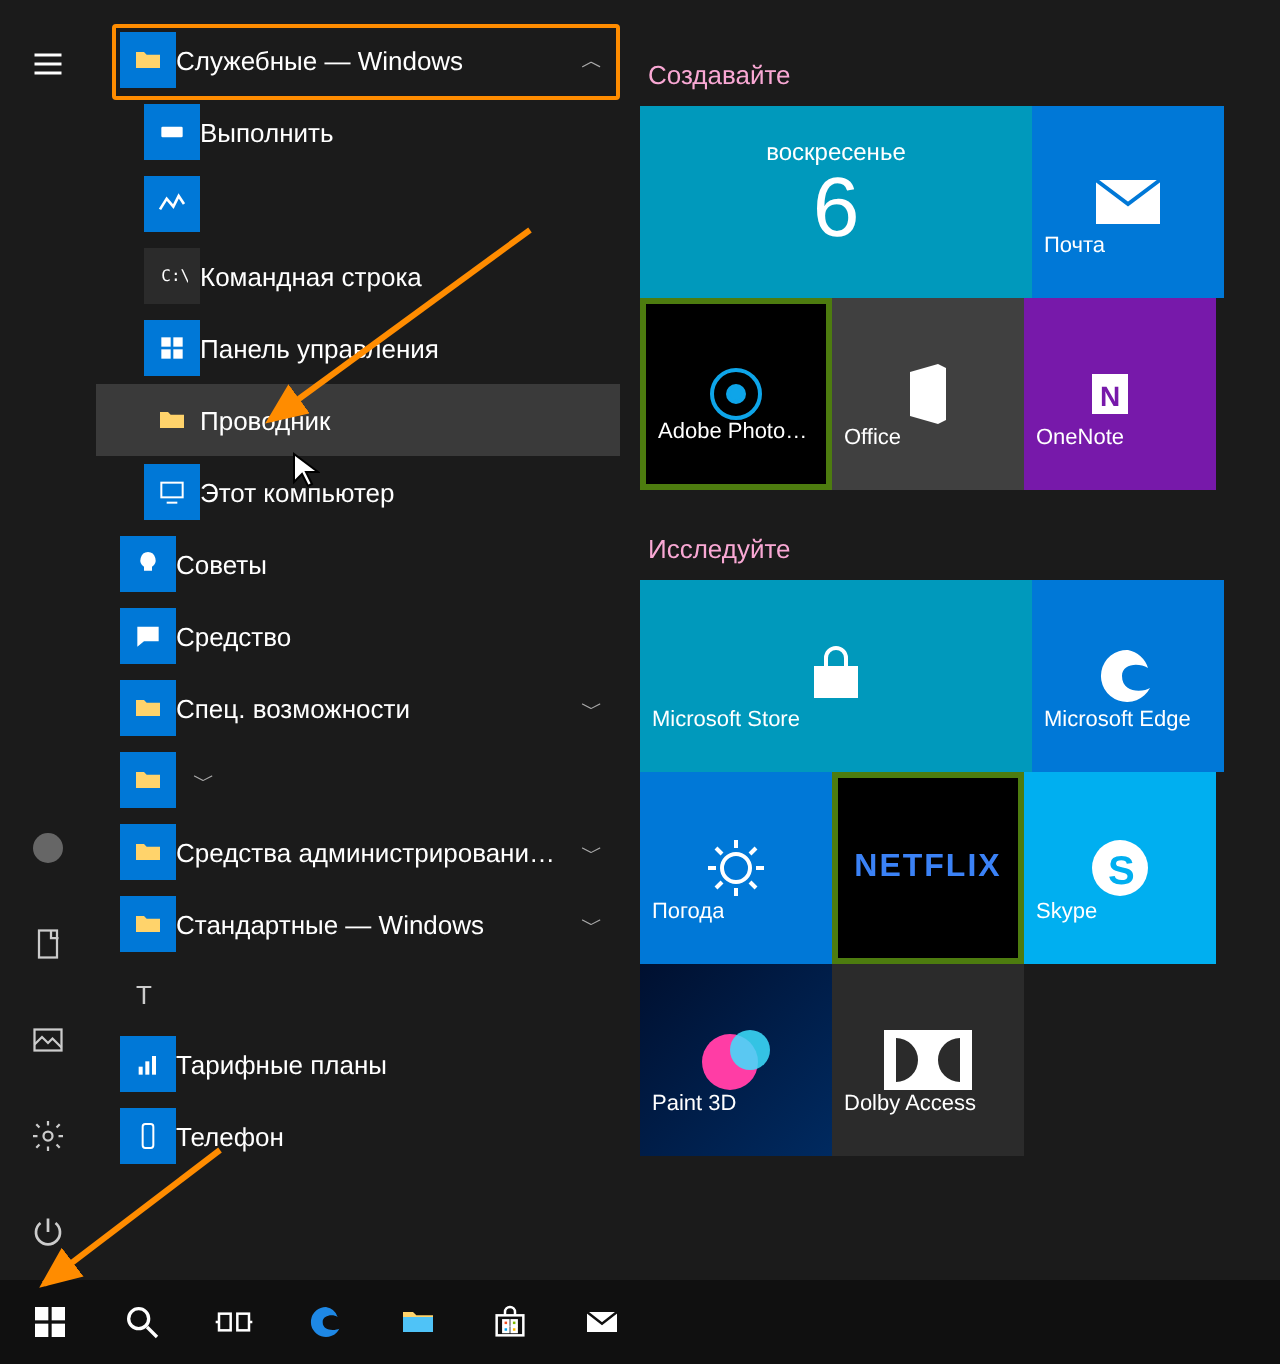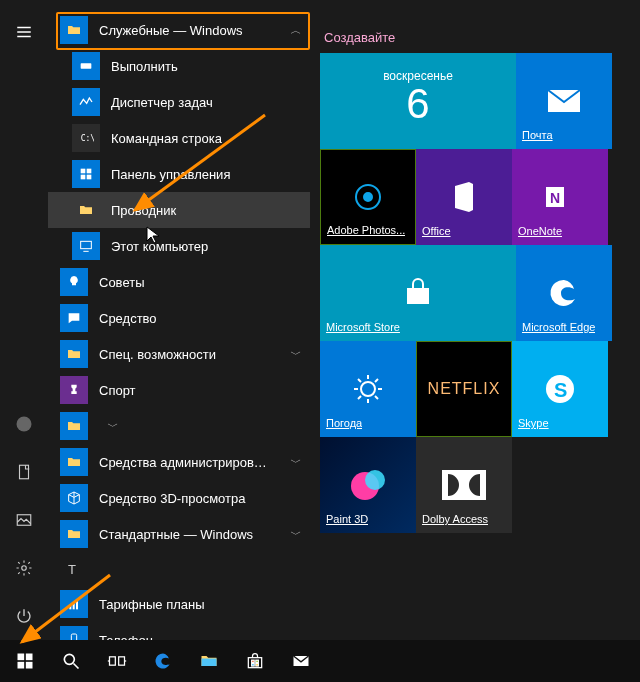--- a/index.html
+++ b/index.html
@@ -33,21 +33,21 @@
 
   .applist {
     width: 262px;
     padding-top: 12px;
     overflow: hidden;
   }
   .app-item {
     height: 36px;
     display: flex; align-items: center;
     padding-left: 12px;
-    gap: 11px;
+    gap: 0;
     position: relative;
   }
   .app-item.hover { background: #3a3a3a; }
   .app-item.indent { padding-left: 24px; }
   .app-icon {
     width: 28px; height: 28px;
     display: flex; align-items: center; justify-content: center;
     font-size: 15px;
     flex-shrink: 0;
   }
@@ -88,35 +88,35 @@
     display: flex; flex-wrap: wrap; gap: 0;
   }
   .tile {
     display: flex; flex-direction: column;
     position: relative;
     color: #fff;
   }
   .tile.md { width: 96px; height: 96px; }
   .tile.wd { width: 196px; height: 96px; }
   .tile-label {
-    position: absolute; left: 6px; bottom: 8px;
-    font-size: 11px; white-space: nowrap; overflow: hidden; text-overflow: ellipsis; max-width: 86%; text-decoration: underline;
+    position: absolute; left: 6px; bottom: 20px;
+    font-size: 11px; white-space: nowrap; overflow: hidden; text-overflow: ellipsis; max-width: 86%;
   }
   .tile-center {
     flex: 1; display: flex; align-items: center; justify-content: center;
     font-size: 30px;
   }
   .calendar-tile .day { font-size: 12px; margin-top: 16px; text-align: center; }
   .calendar-tile .num { font-size: 42px; font-weight: 200; text-align: center; line-height: 1; }
   
   .bg-teal { background: #0099bc; }
   .bg-blue { background: #0078d7; }
-  .bg-black { background: #000; border: 1px solid #4d7c0f; }
+  .bg-black { background: #000; border: 3px solid #4d7c0f; }
   .bg-dkgrey { background: #2b2b2b; }
-  .bg-orange { background: #4c1d95; }
+  .bg-orange { background: #404040; }
   .bg-purple { background: #7719aa; }
   .bg-sky { background: #00aff0; }
   .bg-photo { background: linear-gradient(135deg,#3a4a60,#2a3340); }
   .bg-paint { background: linear-gradient(135deg,#001030,#002a60); text-align: center; }
 
   .taskbar {
     position: absolute;
     left: 0; bottom: 0; width: 640px; height: 42px;
     background: #101010;
     display: flex; align-items: center;
@@ -198,21 +198,20 @@
           </svg>
         </div>
       <span class="app-label">Выполнить</span>
     </div>
     <div class="app-item indent">
       <div class="app-icon blue">
           <svg viewBox="0 0 24 24" stroke="#fff" fill="none" stroke-width="2">
             <polyline points="3,16 8,8 13,14 17,6 21,12"></polyline>
           </svg>
         </div>
-      <span class="app-label">Диспетчер задач</span>
     </div>
     <div class="app-item indent">
       <div class="app-icon dark">
           <svg viewBox="0 0 24 24" fill="#fff">
             <text x="4" y="16" font-size="12" font-family="monospace">C:\</text>
           </svg>
         </div>
       <span class="app-label">Командная строка</span>
     </div>
     <div class="app-item indent">
@@ -263,52 +262,35 @@
     <div class="app-item">
       <div class="app-icon folder">
           <svg viewBox="0 0 24 24" fill="#ffd36b">
             <path d="M3 6h6l2 2h10v10H3z"></path>
           </svg>
         </div>
       <span class="app-label">Спец. возможности</span>
       <span class="app-chevron">﹀</span>
     </div>
     <div class="app-item">
-      <div class="app-icon" style="background:#6b2e90">
-          <svg viewBox="0 0 24 24" fill="#fff">
-            <path d="M8 4h8v4l-2 2v4h2v4H8v-4h2v-4L8 8z"></path>
-          </svg>
-        </div>
-      <span class="app-label">Спорт</span>
-    </div>
-    <div class="app-item">
       <div class="app-icon folder">
           <svg viewBox="0 0 24 24" fill="#ffd36b">
             <path d="M3 6h6l2 2h10v10H3z"></path>
           </svg>
         </div>
       <span class="app-chevron">﹀</span>
     </div>
     <div class="app-item">
       <div class="app-icon folder">
           <svg viewBox="0 0 24 24" fill="#ffd36b">
             <path d="M3 6h6l2 2h10v10H3z"></path>
           </svg>
         </div>
       <span class="app-label">Средства администрирования...</span>
       <span class="app-chevron">﹀</span>
-    </div>
-    <div class="app-item">
-      <div class="app-icon blue">
-          <svg viewBox="0 0 24 24" stroke="#fff" fill="none" stroke-width="1.5">
-            <path d="M12 3l8 4v10l-8 4-8-4V7z"></path>
-            <path d="M12 3v18M4 7l8 4 8-4"></path>
-          </svg>
-        </div>
-      <span class="app-label">Средство 3D-просмотра</span>
     </div>
     <div class="app-item">
       <div class="app-icon folder">
           <svg viewBox="0 0 24 24" fill="#ffd36b">
             <path d="M3 6h6l2 2h10v10H3z"></path>
           </svg>
         </div>
       <span class="app-label">Стандартные — Windows</span>
       <span class="app-chevron">﹀</span>
     </div>
@@ -372,20 +354,21 @@
         <div class="tile-center">
             <svg width="32" height="32" viewBox="0 0 32 32">
               <rect x="2" y="6" width="18" height="20" fill="#fff"></rect>
               <text x="6" y="22" font-size="14" fill="#7719aa" font-weight="bold">N</text>
             </svg>
           </div>
         <div class="tile-label">OneNote</div>
       </div>
     </div>
 
+    <div class="group-title">Исследуйте</div>
     <div class="tilegrid">
       <div class="tile wd bg-teal">
         <div class="tile-center">
             <svg width="34" height="34" viewBox="0 0 34 34" fill="#fff">
               <path d="M6 12h22v16H6z"></path>
               <path d="M12 12V8a5 5 0 0 1 10 0v4" fill="none" stroke="#fff" stroke-width="2"></path>
             </svg>
           </div>
         <div class="tile-label">Microsoft Store</div>
       </div>
@@ -407,21 +390,21 @@
               <line x1="28" y1="18" x2="32" y2="18"></line>
               <line x1="8" y1="8" x2="11" y2="11"></line>
               <line x1="25" y1="25" x2="28" y2="28"></line>
               <line x1="8" y1="28" x2="11" y2="25"></line>
               <line x1="25" y1="11" x2="28" y2="8"></line>
             </svg>
           </div>
         <div class="tile-label">Погода</div>
       </div>
       <div class="tile md bg-black">
-        <div class="tile-center" style="color:#fdba74;font-weight:normal;font-size:16px;letter-spacing:1px">NETFLIX</div>
+        <div class="tile-center" style="color:#3b82f6;font-weight:bold;font-size:16px;letter-spacing:1px">NETFLIX</div>
       </div>
       <div class="tile md bg-sky">
         <div class="tile-center">
             <svg width="36" height="36" viewBox="0 0 36 36" fill="#fff">
               <circle cx="18" cy="18" r="14"></circle>
               <text x="12" y="26" font-size="20" fill="#00aff0" font-weight="bold">S</text>
             </svg>
           </div>
         <div class="tile-label">Skype</div>
       </div>

